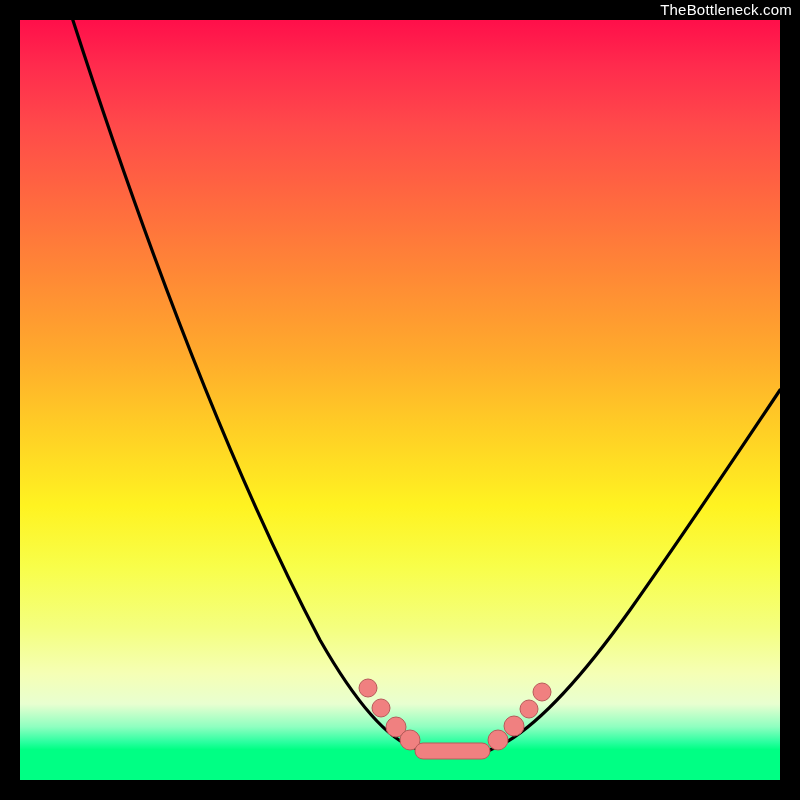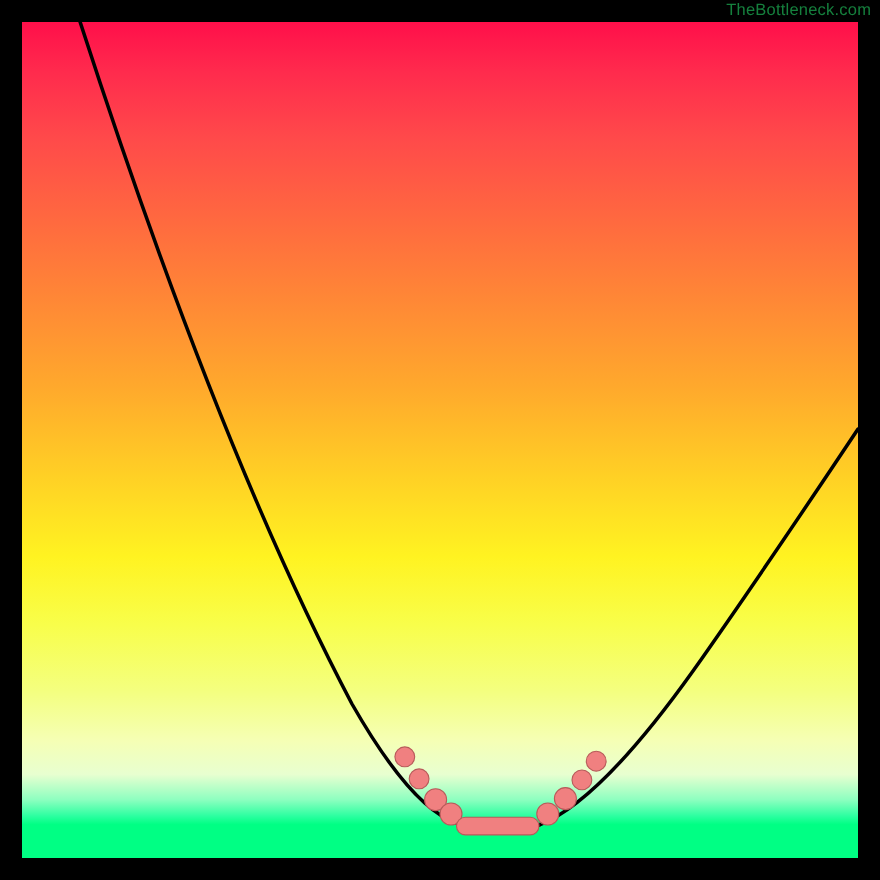--- a/index.html
+++ b/index.html
@@ -50,21 +50,21 @@
     top: 0;
     width: 760px;
     height: 760px;
   }
   .attribution {
     position: absolute;
     top: 0;
     right: 8px;
     height: 14px;
     line-height: 20px;
-    color: #15803d;
+    color: #ffffff;
     font-size: 15px;
     letter-spacing: 0.2px;
     pointer-events: none;
   }
 </style>
 </head>
 <body>
 
 <div class="frame">
 

